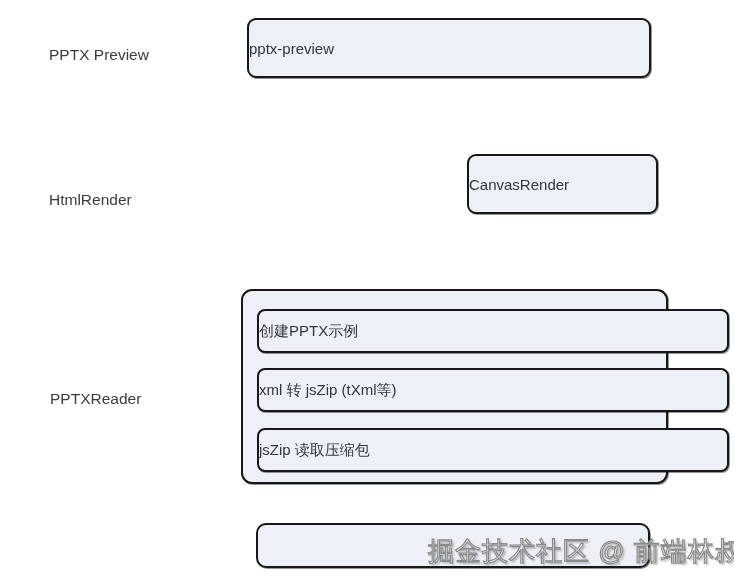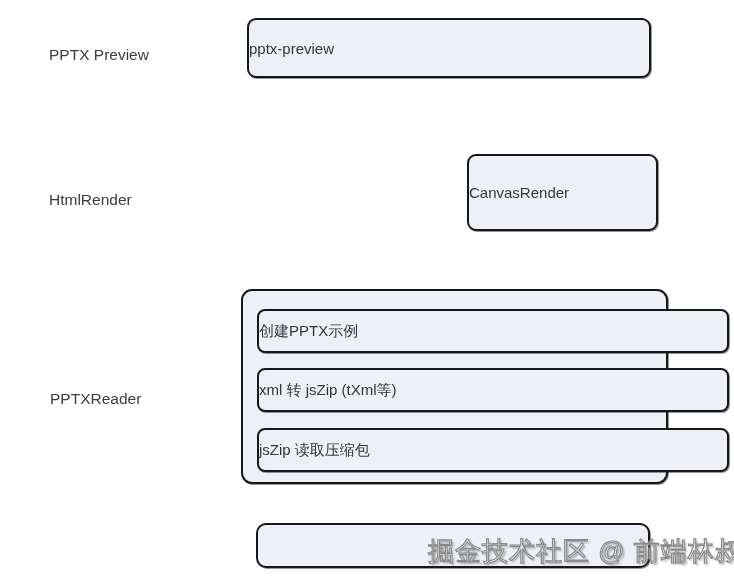--- a/index.html
+++ b/index.html
@@ -34,21 +34,21 @@
     font-size: 15px;
     text-align: center;
     box-sizing: border-box;
   }
   .label-preview  { left: 49px; top: 46px; }
   .label-render   { left: 49px; top: 191px; }
   .label-reader   { left: 50px; top: 390px; }
 
   .node-pptx-preview  { left: 247px; top: 18px;  width: 404px; height: 60px; }
   .node-html-render   { left: 248px; top: 154px; width: 174px; height: 77px; }
-  .node-canvas-render { left: 467px; top: 154px; width: 191px; height: 77px; }
+  .node-canvas-render { left: 467px; top: 154px; width: 191px; height: 60px; }
 
   .node-reader-container {
     left: 241px; top: 289px; width: 427px; height: 195px;
     border-radius: 11px;
     display: block;
   }
   .reader-step {
     position: absolute;
     left: 14px;
     width: 472px;

